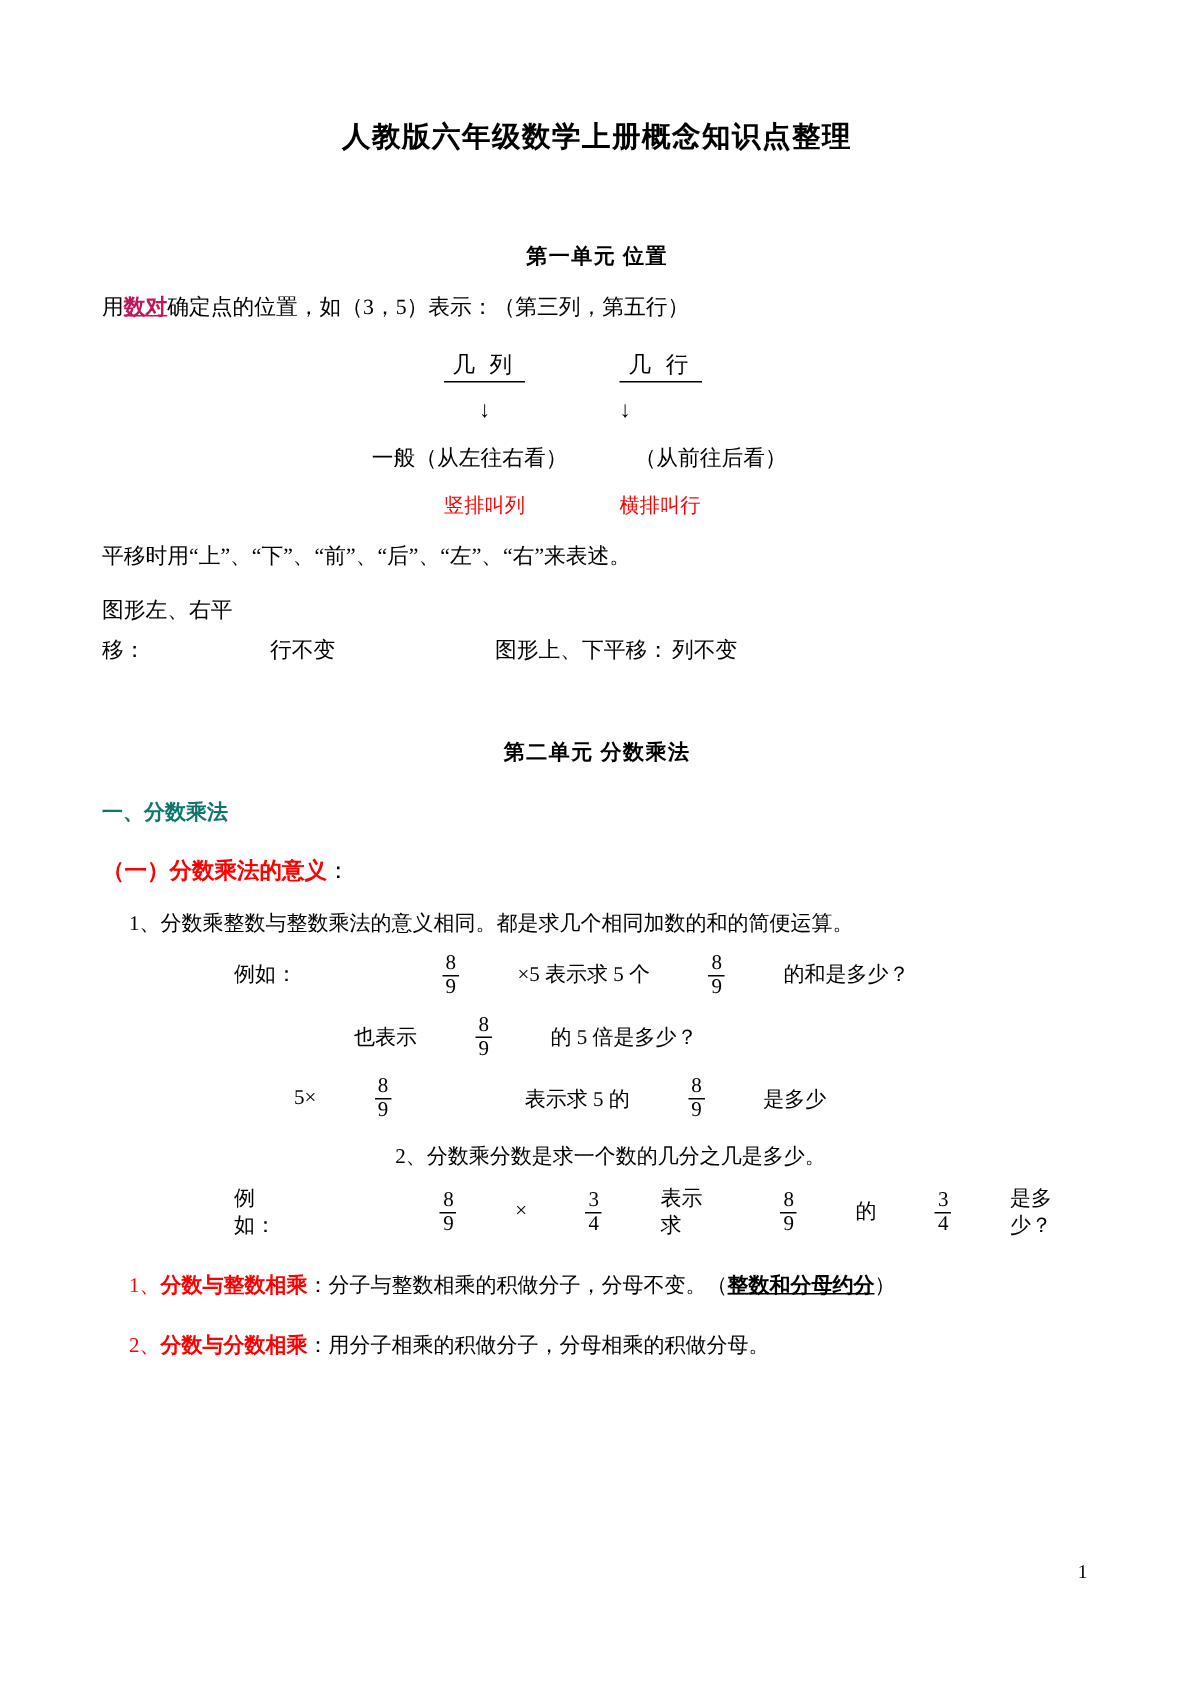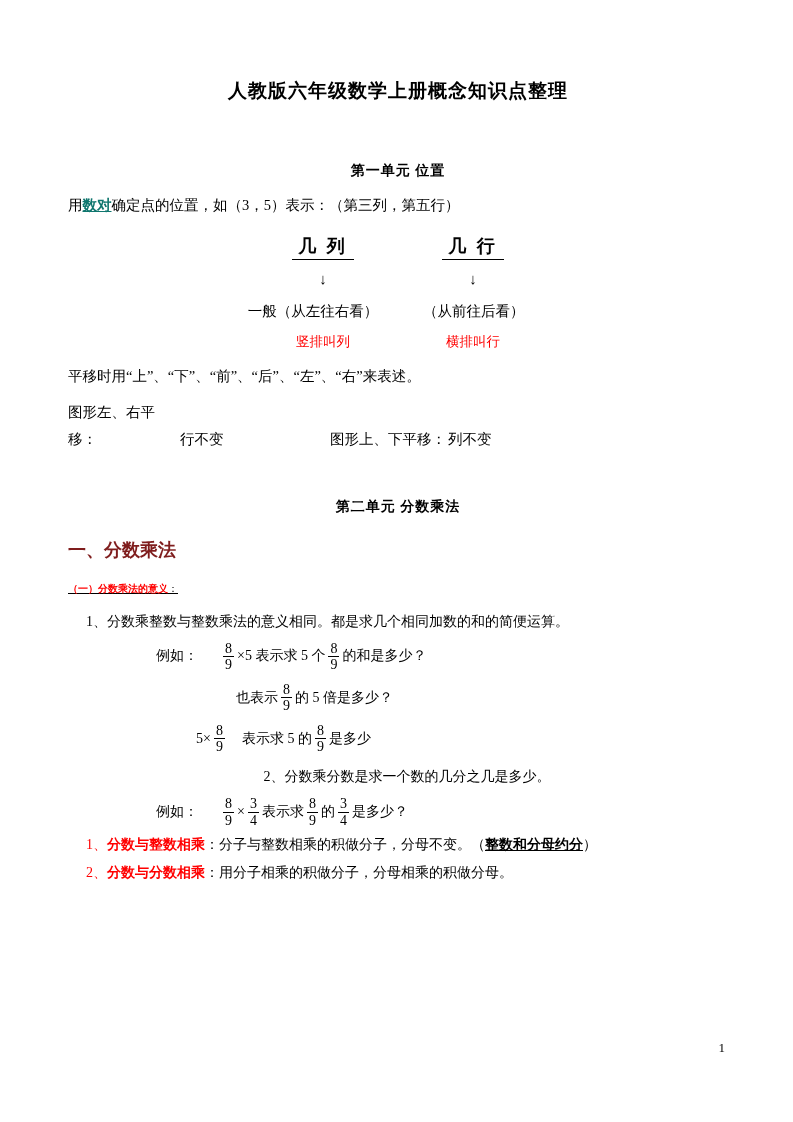--- a/index.html
+++ b/index.html
@@ -42,59 +42,58 @@
     letter-spacing: 1px;
   }
   .u1 { margin-top: 58px; }
   .u2 { margin-top: 44px; }
   .line {
     font-size: 14.5px;
     line-height: 1.9;
   }
   .red { color: #ff0000; }
   .hl-red-ul {
-    color: #0f766e;
+    color: #be185d;
     font-weight: bold;
     text-decoration: underline;
   }
   .p-row { margin-top: 12px; }
   .colrow {
     display: flex;
     justify-content: center;
     align-items: flex-start;
   }
   .col-a { width: 120px; text-align: center; }
-  .col-b { width: 120px; text-align: center; }
+  .col-b { width: 120px; }
   .gap { width: 30px; }
   .bigword {
-    font-size: 18px;
-    font-weight: bold;
+    font-size: 15px;
+    font-weight: normal;
     letter-spacing: 3px;
     border-bottom: 1.5px solid #000;
     padding: 0 6px 1px 6px;
     display: inline-block;
   }
   .arrow {
     font-size: 15px;
     line-height: 1.2;
   }
   .smallred {
     color: #ff0000;
     font-size: 13.5px;
   }
   .sec-head {
-    font-size: 18px;
-    font-weight: bold;
-    color: #7f1d1d;
+    font-size: 14px;
+    font-weight: bold;
+    color: #0f766e;
     margin-top: 22px;
   }
   .sub-head {
-    font-size: 10px;
+    font-size: 15px;
     margin-top: 20px;
-    text-decoration: underline;
   }
   .sub-head .k {
     color: #ff0000;
     font-weight: bold;
   }
   .item {
     font-size: 14px;
     margin-top: 17px;
     padding-left: 18px;
   }
@@ -103,20 +102,21 @@
     margin-top: 14px;
     padding-left: 18px;
     text-align: center;
   }
   .example {
     font-size: 14px;
     margin-top: 10px;
     padding-left: 88px;
     display: flex;
     align-items: center;
+    gap: 36px;
   }
   .example.indent2 { padding-left: 168px; }
   .example.indent3 { padding-left: 128px; }
   .frac {
     display: inline-flex;
     flex-direction: column;
     align-items: center;
     vertical-align: middle;
     margin: 0 3px;
     font-family: "Liberation Serif", serif;
@@ -256,24 +256,24 @@
       </span>
       <span>的</span>
       <span class="frac">
         <span class="num">3</span>
         <span class="den">4</span>
       </span>
       <span>是多少？</span>
     </div>
 
 
-    <div class="item" style="margin-top:8px;">
+    <div class="item" style="margin-top:22px;">
       <span class="red">1、</span><span class="kw-red">分数与整数相乘</span><span>：分子与整数相乘的积做分子，分母不变。</span><span>（</span><span class="boxed-ul">整数和分母约分</span><span>）</span>
     </div>
 
-    <div class="item" style="margin-top:10px;">
+    <div class="item" style="margin-top:22px;">
       <span class="red">2、</span><span class="kw-red">分数与分数相乘</span><span>：用分子相乘的积做分子，分母相乘的积做分母。</span>
     </div>
 
   </div>
 
   <div class="footer-num">1</div>
 </div>
 
 </body></html>

